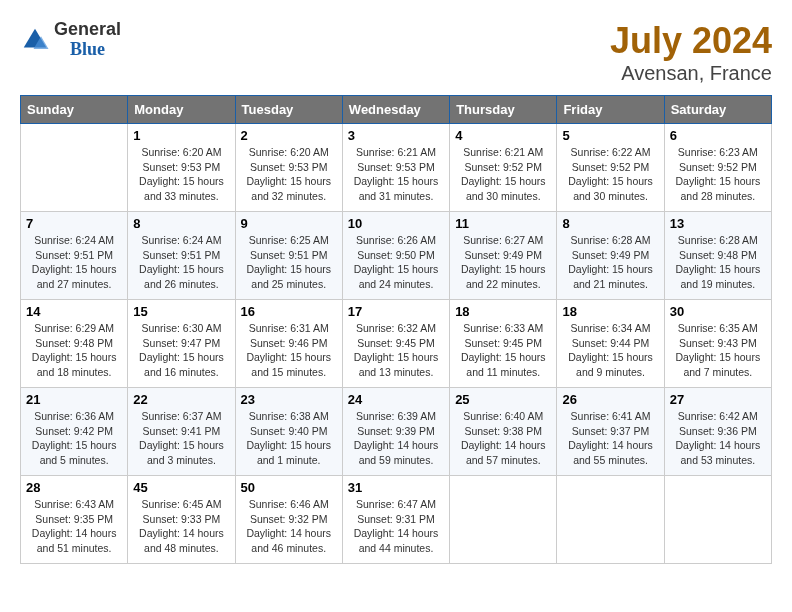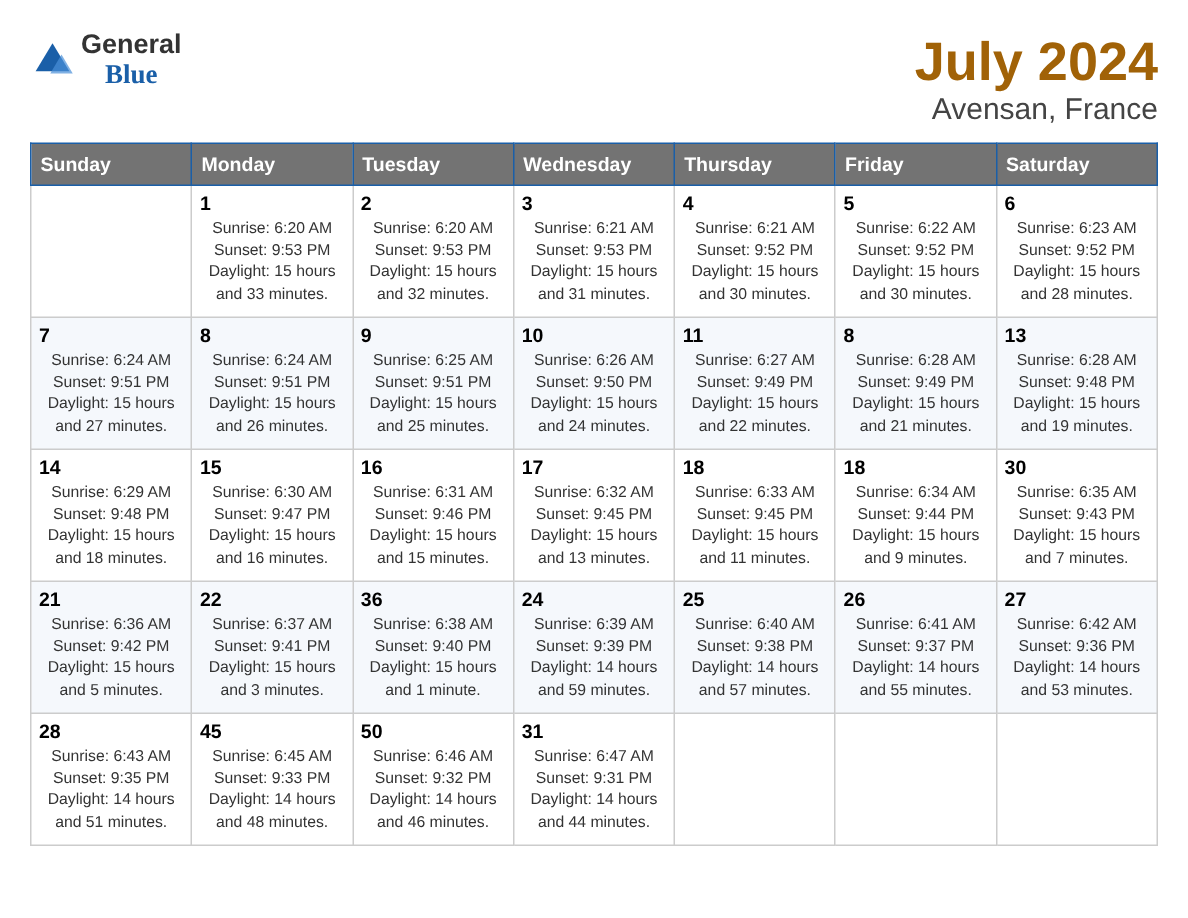--- a/index.html
+++ b/index.html
@@ -211,21 +211,21 @@
       <tr>
         <td>
           <span class="day-number">21</span>
           <div class="day-info">Sunrise: 6:36 AM<br>Sunset: 9:42 PM<br>Daylight: 15 hours and 5 minutes.</div>
         </td>
         <td>
           <span class="day-number">22</span>
           <div class="day-info">Sunrise: 6:37 AM<br>Sunset: 9:41 PM<br>Daylight: 15 hours and 3 minutes.</div>
         </td>
         <td>
-          <span class="day-number">36</span>
+          <span class="day-number">23</span>
           <div class="day-info">Sunrise: 6:38 AM<br>Sunset: 9:40 PM<br>Daylight: 15 hours and 1 minute.</div>
         </td>
         <td>
           <span class="day-number">24</span>
           <div class="day-info">Sunrise: 6:39 AM<br>Sunset: 9:39 PM<br>Daylight: 14 hours and 59 minutes.</div>
         </td>
         <td>
           <span class="day-number">25</span>
           <div class="day-info">Sunrise: 6:40 AM<br>Sunset: 9:38 PM<br>Daylight: 14 hours and 57 minutes.</div>
         </td>

